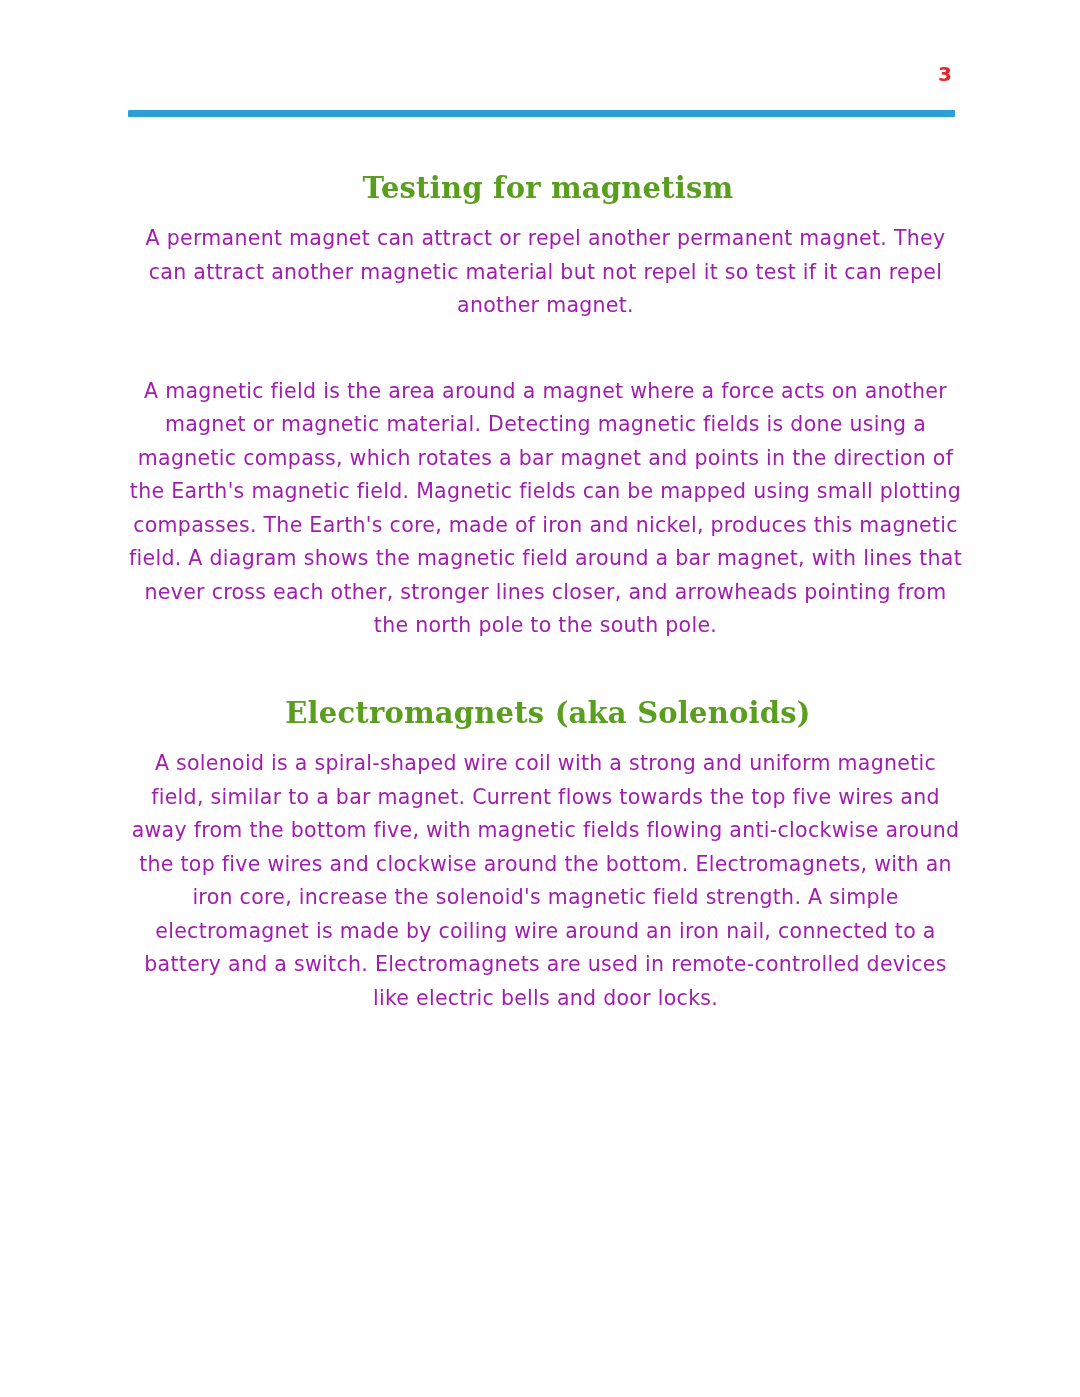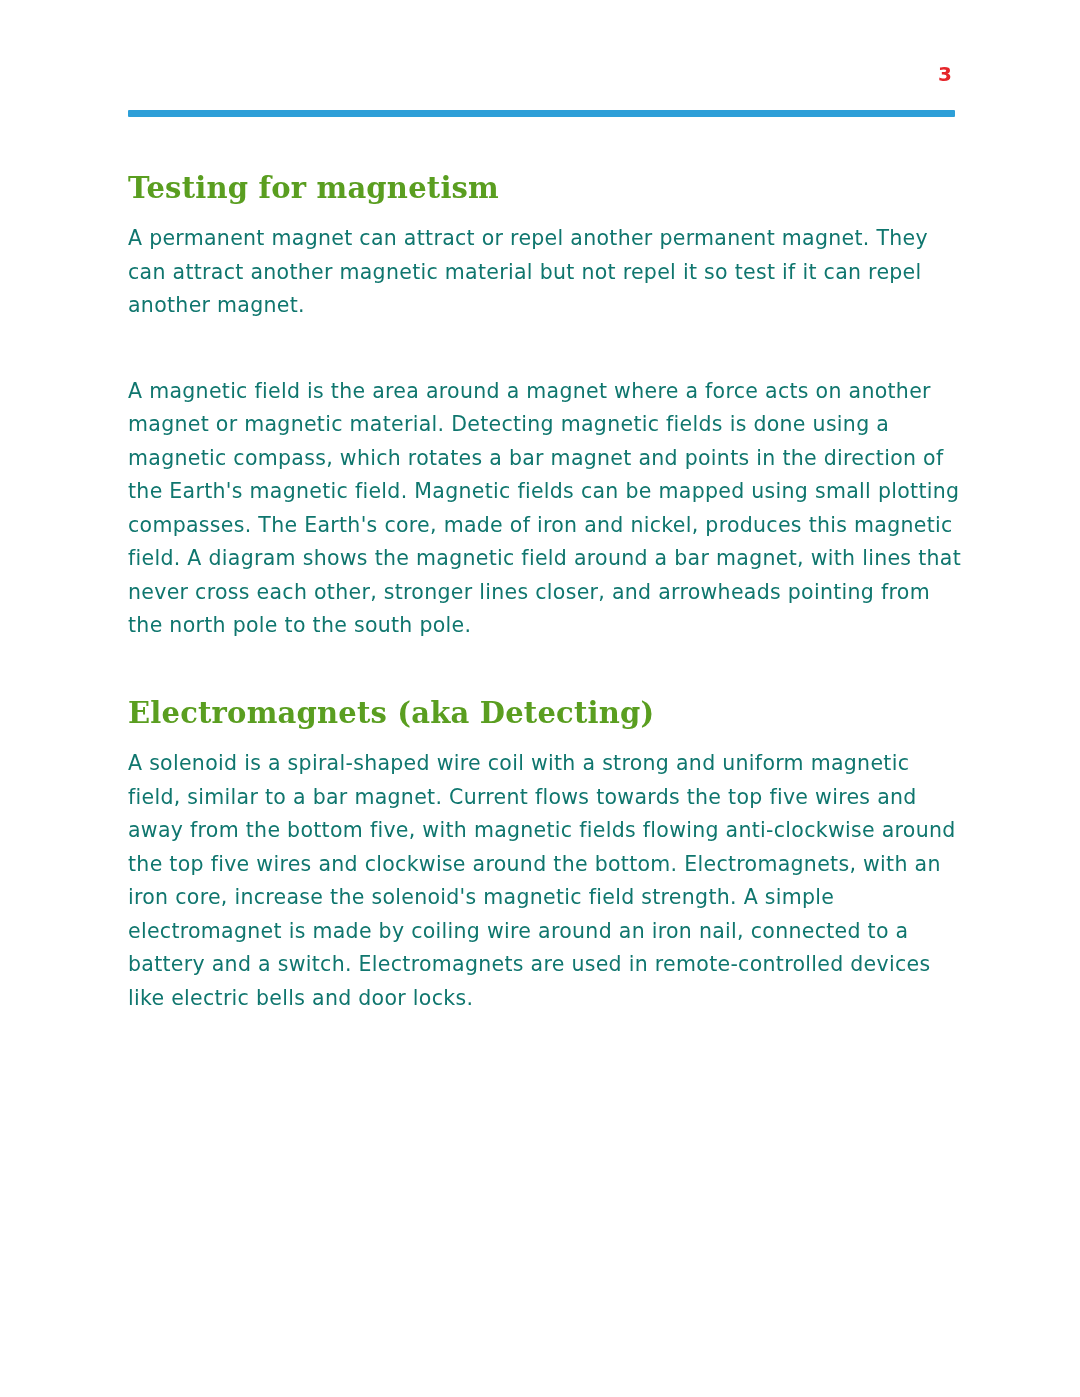--- a/index.html
+++ b/index.html
@@ -39,36 +39,36 @@
     border-radius: 1px;
   }
 
   .content {
     position: absolute;
     top: 170px;
     left: 128px;
     width: 840px;
   }
 
-  .section { margin-bottom: 52px; }
+  .section { margin-bottom: 52px; text-align: center; }
 
   .section-heading {
     font-family: "DejaVu Serif", "Liberation Serif", serif;
     font-weight: 700;
     font-size: 29px;
     line-height: 1.25;
     color: #5a9e20;
     margin-bottom: 16px;
     letter-spacing: 0.2px;
   }
 
   .section-body {
     font-size: 20.5px;
     line-height: 33.5px;
-    color: #0f766e;
+    color: #a21caf;
     letter-spacing: 0.3px;
     max-width: 835px;
   }
 </style>
 </head>
 <body>
 
 <div class="page">
 
   <div class="page-number">3</div>
@@ -80,19 +80,19 @@
     <div class="section">
       <h2 class="section-heading">Testing for magnetism</h2>
       <p class="section-body">A permanent magnet can attract or repel another permanent magnet. They can attract another magnetic material but not repel it so test if it can repel another magnet.</p>
     </div>
 
     <div class="section">
       <p class="section-body">A magnetic field is the area around a magnet where a force acts on another magnet or magnetic material. Detecting magnetic fields is done using a magnetic compass, which rotates a bar magnet and points in the direction of the Earth's magnetic field. Magnetic fields can be mapped using small plotting compasses. The Earth's core, made of iron and nickel, produces this magnetic field. A diagram shows the magnetic field around a bar magnet, with lines that never cross each other, stronger lines closer, and arrowheads pointing from the north pole to the south pole.</p>
     </div>
 
     <div class="section">
-      <h2 class="section-heading">Electromagnets (aka Detecting)</h2>
+      <h2 class="section-heading">Electromagnets (aka Solenoids)</h2>
       <p class="section-body">A solenoid is a spiral-shaped wire coil with a strong and uniform magnetic field, similar to a bar magnet. Current flows towards the top five wires and away from the bottom five, with magnetic fields flowing anti-clockwise around the top five wires and clockwise around the bottom. Electromagnets, with an iron core, increase the solenoid's magnetic field strength. A simple electromagnet is made by coiling wire around an iron nail, connected to a battery and a switch. Electromagnets are used in remote-controlled devices like electric bells and door locks.</p>
     </div>
 
   </div>
 
 </div>
 
 </body></html>

